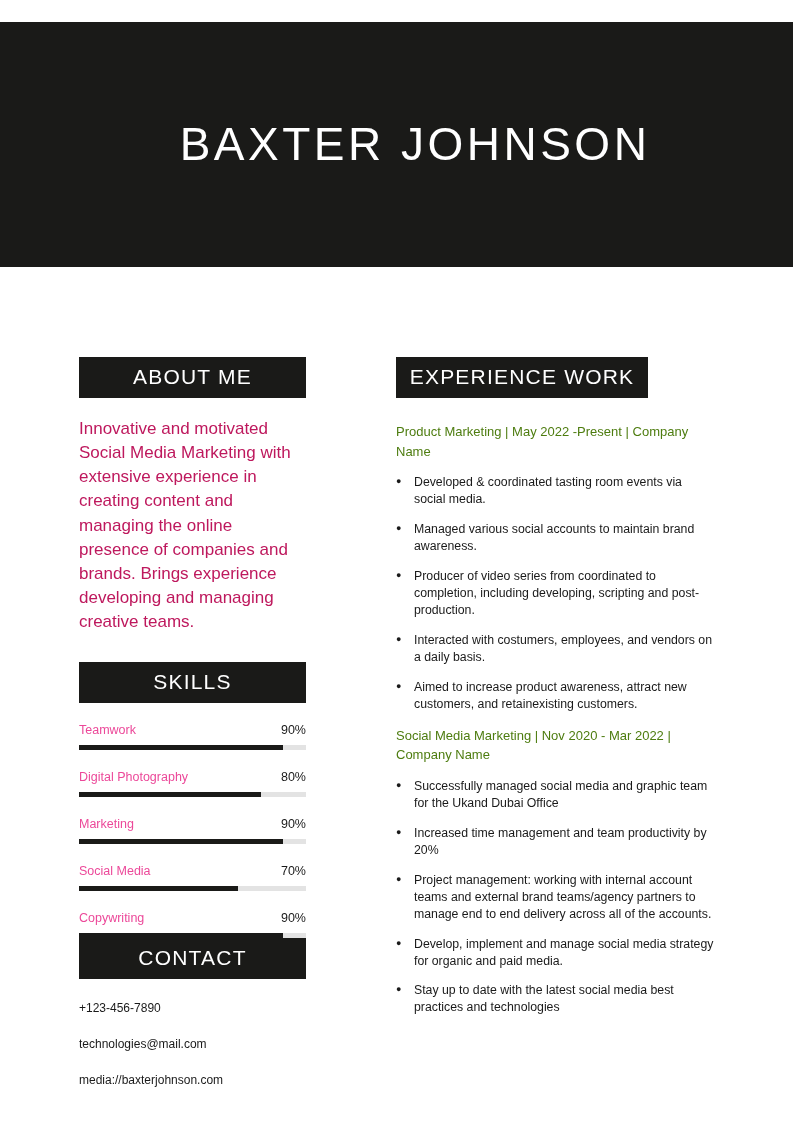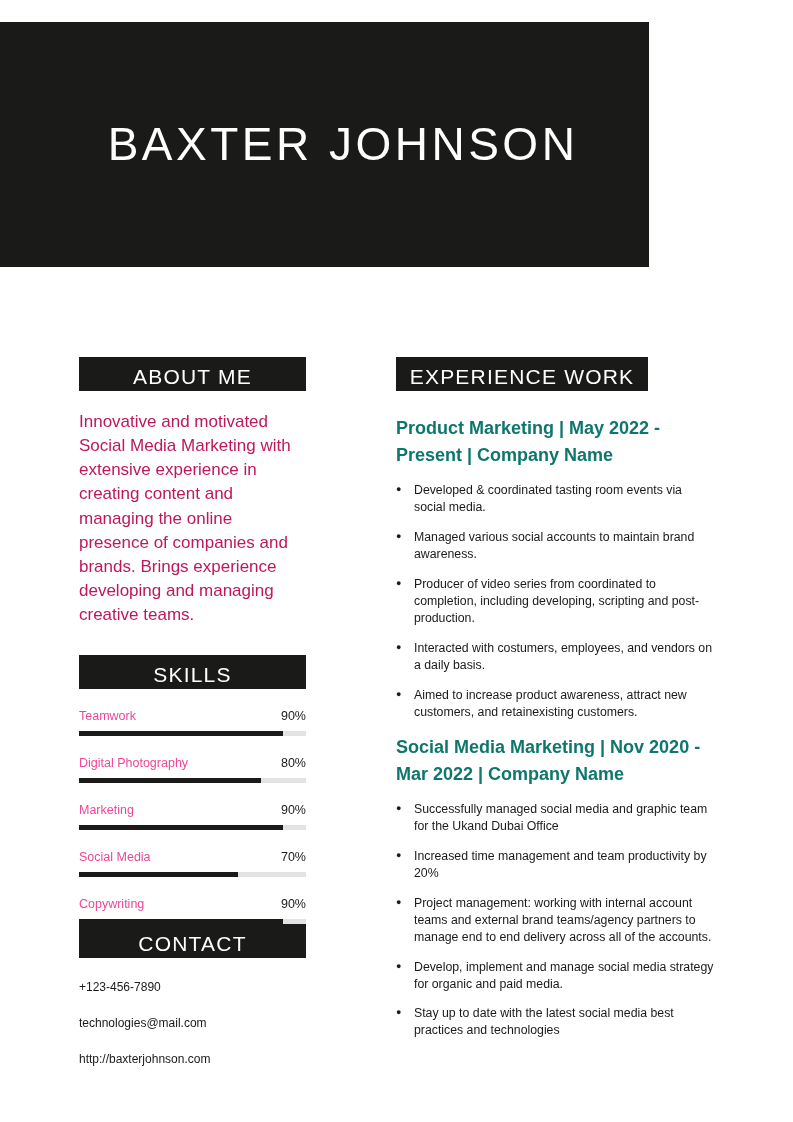--- a/index.html
+++ b/index.html
@@ -15,21 +15,21 @@
     width: 793px;
     height: 1122px;
     background: #ffffff;
     overflow: hidden;
   }
 
   
   .header {
     position: absolute;
     left: 0; top: 22px;
-    width: 649px;
+    width: 793px;
     height: 245px;
     background: #1a1a18;
     display: flex;
     flex-direction: column;
     align-items: center;
     justify-content: center;
     padding-left: 37px;
   }
   .header-name {
     color: #ffffff;
@@ -61,21 +61,21 @@
     width: 319px;
   }
 
   
   .sec-head {
     background: #1a1a18;
     color: #ffffff;
     text-align: center;
     font-size: 21px;
     letter-spacing: 1.2px;
-    padding: 8px 0 3px;
+    padding: 8px 0 10px;
     line-height: 1.1;
   }
   .sec-head.wide { width: 252px; }
 
   
   .about-text {
     margin-top: 19px;
     font-size: 17px;
     line-height: 1.42;
     color: #be185d;
@@ -110,24 +110,24 @@
   .contact { }
   .contact-item {
     margin-top: 22px;
     font-size: 12px;
     color: #1a1a1a;
   }
 
   
   .job { margin-top: 24px; }
   .job-title {
-    font-size: 18px;
-    font-weight: 700;
+    font-size: 13px;
+    font-weight: 400;
     line-height: 1.5;
-    color: #0f766e;
+    color: #4d7c0f;
   }
   .bullets { margin-top: 13px; }
   .bullet {
     display: flex;
     margin-bottom: 13px;
     font-size: 12.3px;
     line-height: 1.38;
   }
   .bullet-dot {
     flex: 0 0 18px;
@@ -203,21 +203,21 @@
         <div class="bar-bg">
           <div class="bar-fill" style="width: 90%;"></div>
         </div>
       </div>
     </div>
 
     <div class="contact">
       <div class="sec-head">CONTACT</div>
       <div class="contact-item">+123-456-7890</div>
       <div class="contact-item">technologies@mail.com</div>
-      <div class="contact-item">http://baxterjohnson.com</div>
+      <div class="contact-item">media://baxterjohnson.com</div>
     </div>
   </div>
 
   <div class="right-col">
     <div class="sec-head wide">EXPERIENCE WORK</div>
 
     <div class="job">
       <div class="job-title">Product Marketing | May 2022 -Present | Company Name</div>
       <div class="bullets">
         <div class="bullet">

